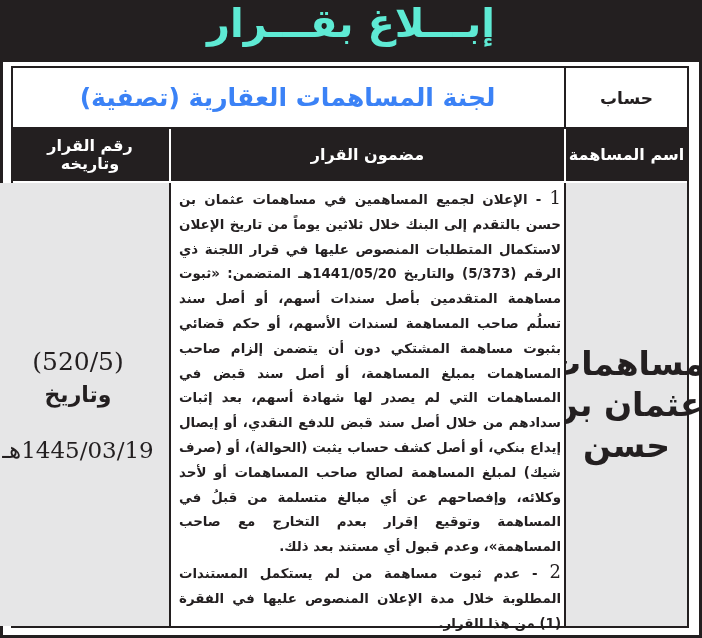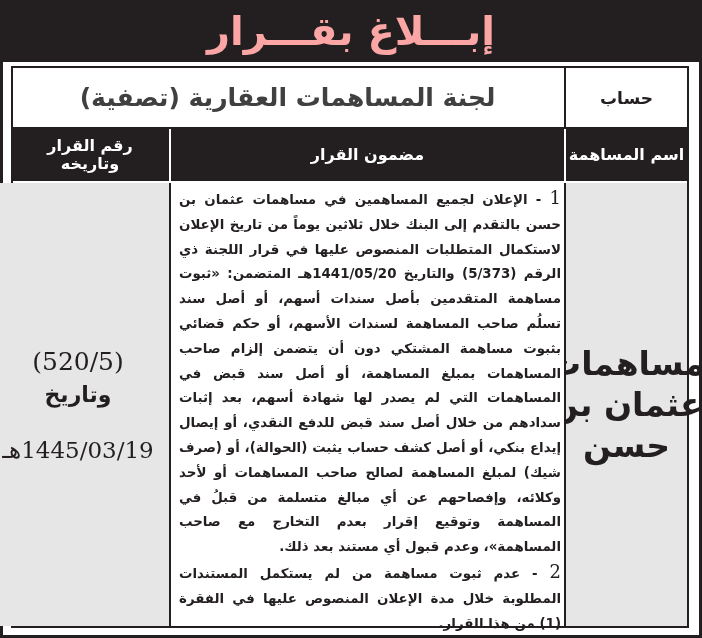--- a/index.html
+++ b/index.html
@@ -1,25 +1,25 @@
 <!DOCTYPE html>
 <html><head>
 <meta charset="utf-8">
 <style>
   html, body { margin:0; padding:0; }
   body { width:702px; height:638px; background:#fff; overflow:hidden; font-family:"DejaVu Sans", sans-serif; }
   .frame { position:absolute; left:0; top:0; width:702px; height:638px; box-sizing:border-box; background:#231f20; }
-  .title-bar { position:absolute; left:0; top:0; width:702px; height:62px; background:#231f20; color:#fca5a5; display:flex; align-items:center; justify-content:center; }
+  .title-bar { position:absolute; left:0; top:0; width:702px; height:62px; background:#231f20; color:#5eead4; display:flex; align-items:flex-start; justify-content:center; }
   .title-bar span { font-size:40px; font-weight:bold; letter-spacing:2px; direction:rtl; }
   .body-area { position:absolute; left:3px; top:62px; width:696px; height:573px; background:#fff; }
   .inner { position:absolute; left:8px; top:4px; width:678px; height:562px; border:2px solid #231f20; box-sizing:border-box; background:#fff; }
   .cell { position:absolute; box-sizing:border-box; display:flex; align-items:center; justify-content:center; direction:rtl; text-align:center; }
   .vline { position:absolute; width:2px; background:#231f20; }
   .agency-label { right:0; top:0; width:121px; height:59px; font-size:17px; font-weight:bold; color:#231f20; }
-  .agency-value { right:123px; top:0; width:553px; height:59px; font-size:25px; font-weight:bold; color:#404040; }
+  .agency-value { right:123px; top:0; width:553px; height:59px; font-size:25px; font-weight:bold; color:#3b82f6; }
   .hdr { top:61px; height:52px; background:#231f20; color:#fff; font-size:16px; font-weight:bold; line-height:1.15; }
   .hdr-name { right:0; width:121px; }
   .hdr-content { right:123px; width:393px; }
   .hdr-number { right:518px; width:158px; }
   .content-row { top:115px; height:443px; }
   .c-name { right:0; width:121px; background:#e6e6e7; font-size:33px; font-weight:bold; line-height:1.25; color:#231f20; }
   .c-number { right:518px; width:182px; background:#e6e6e7; color:#231f20; flex-direction:column; }
   .c-number .num { font-family:"DejaVu Serif", serif; font-size:25px; }
   .c-number .lbl { font-size:22px; font-weight:bold; margin:6px 8px; }
   .c-number .date { font-family:"DejaVu Serif", serif; font-size:23px; direction:rtl;margin-top:24px; }

